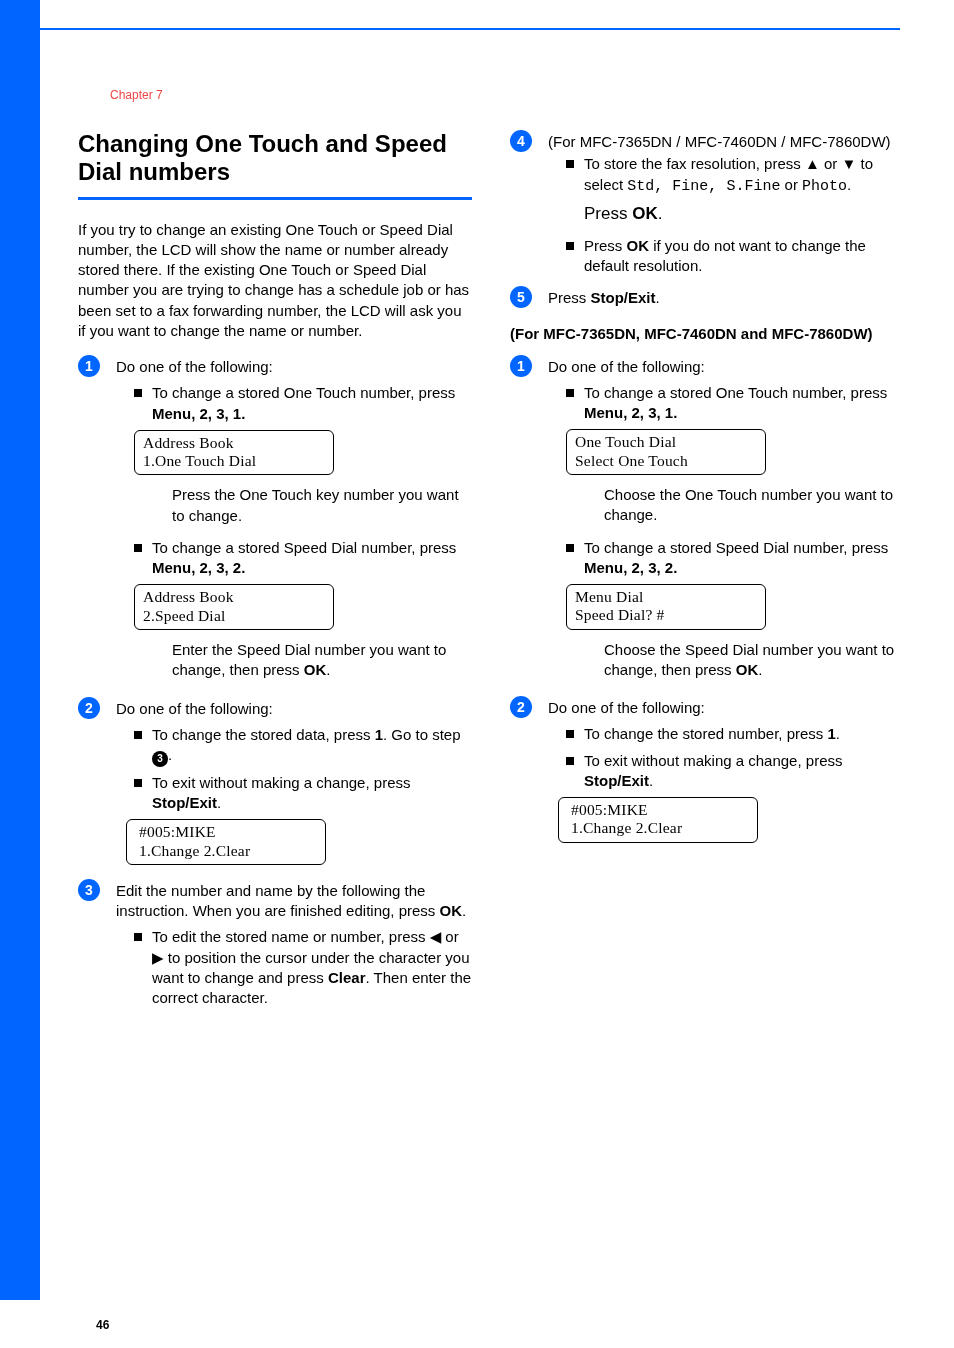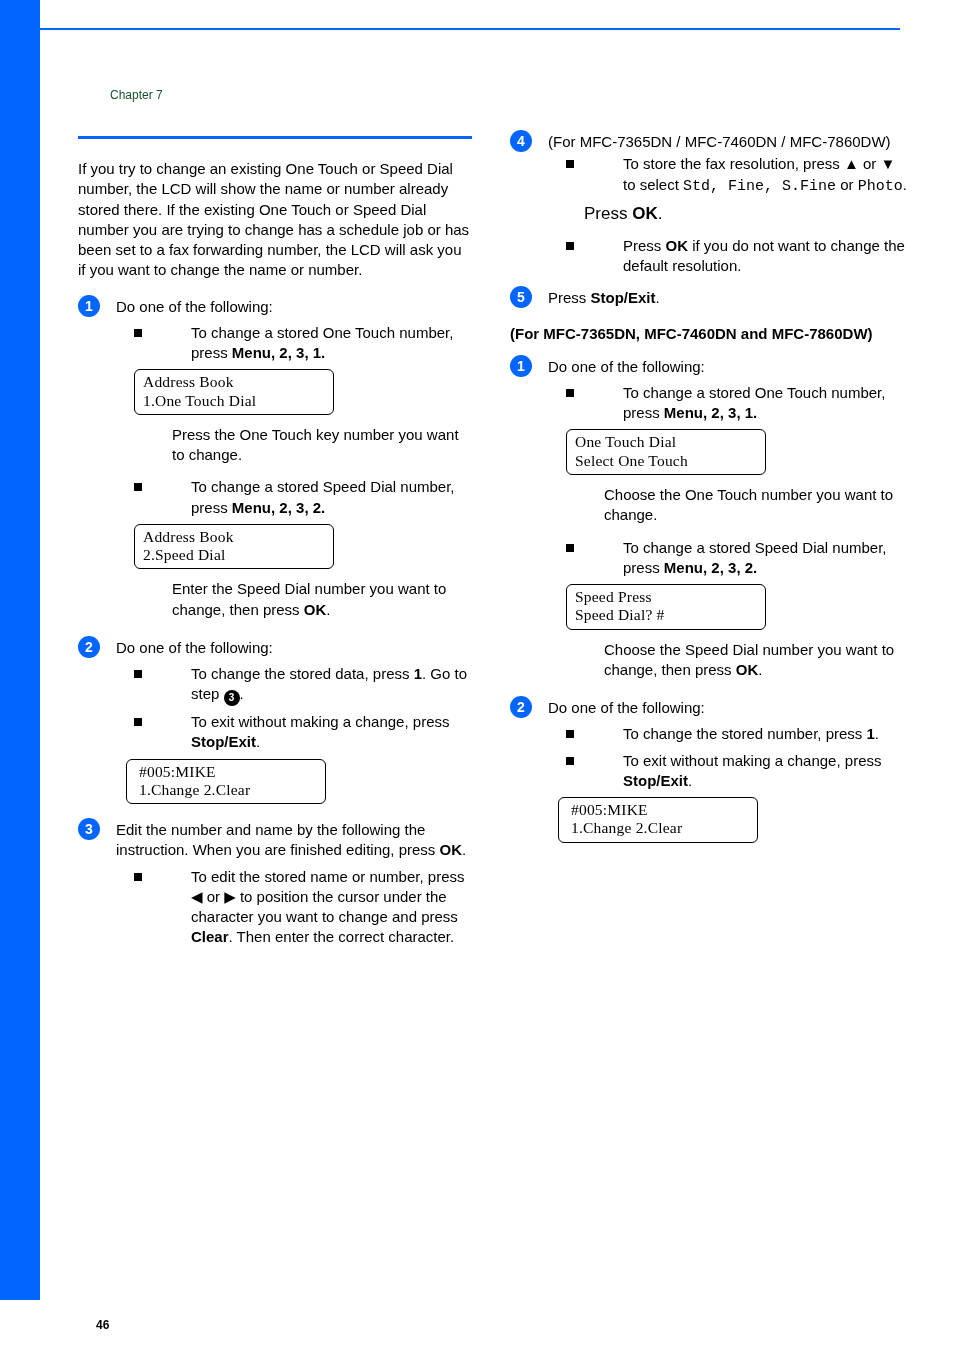--- a/index.html
+++ b/index.html
@@ -1,32 +1,32 @@
 <!DOCTYPE html>
 <html><head>
 <meta charset="utf-8">
 <style>
   * { box-sizing: border-box; margin: 0; padding: 0; }
   html, body { width: 954px; height: 1348px; font-family: Arial, Helvetica, sans-serif; font-size: 15px; color: #000; background: #fff; }
   .page { position: relative; width: 954px; height: 1348px; }
   .blue-band { position: absolute; left: 0; top: 0; width: 40px; height: 1300px; background: #0066ff; }
   .top-rule { position: absolute; left: 40px; top: 28px; height: 2px; width: 860px; background: #0066ff; }
-  .chapter { position: absolute; left: 110px; top: 88px; font-size: 12px; color: #14532d; }
+  .chapter { position: absolute; left: 110px; top: 88px; font-size: 12px; color: #ef4444; }
   .content { position: absolute; left: 78px; top: 130px; width: 830px; display: flex; gap: 38px; }
   .col { width: 394px; }
   .col-right { width: 398px; }
   .h2 { font-size: 24px; font-weight: bold; line-height: 1.18; color: #000; margin-bottom: 10px; }
   .h2-rule { height: 3px; background: #0066ff; margin-top: 6px; margin-bottom: 20px; width: 100%; }
   .para { font-size: 15px; line-height: 1.35; margin-bottom: 14px; }
   .step { display: flex; align-items: flex-start; margin-bottom: 4px; }
   .step-body { flex: 1; padding-top: 2px; }
   .step-body > .para:first-child { margin-bottom: 6px; }
   .badge { width: 22px; height: 22px; border-radius: 50%; background: #0066ff; color: #fff; font-weight: bold; font-size: 14px; display: flex; align-items: center; justify-content: center; margin-right: 16px; flex-shrink: 0; }
   .bullet-list { margin-left: 18px; margin-top: 2px; margin-bottom: 6px; }
-  .bullet { display: flex; align-items: flex-start; margin-bottom: 6px; font-size: 15px; line-height: 1.35; gap: 39px; }
+  .bullet { display: flex; align-items: flex-start; margin-bottom: 6px; font-size: 15px; line-height: 1.35; }
   .bullet .sq { width: 8px; height: 8px; background: #000; margin-top: 6px; margin-right: 10px; flex-shrink: 0; }
   .bullet .bt { flex: 1; }
   .indent-sub { margin-left: 36px; font-size: 17px; line-height: 1.35; margin-bottom: 10px; margin-top: 4px; }
   .lcd { border: 1.4px solid #000; border-radius: 6px; padding: 3px 8px 4px 8px; font-family: Liberation Serif, serif; font-size: 15.5px; line-height: 1.18; width: 200px; margin: 6px 0 10px 18px; letter-spacing: 0.2px; white-space: pre; }
   .lcd.step3 { margin-left: 10px; padding-left: 12px; }
   .sub-under-lcd { margin-left: 56px; font-size: 15px; line-height: 1.35; margin-bottom: 12px; }
   .bold { font-weight: bold; }
   .mono { font-family: "Courier New", monospace; }
   .small-badge { display: inline-flex; width: 16px; height: 16px; border-radius: 50%; background: #000; color: #fff; font-size: 10px; font-weight: bold; align-items: center; justify-content: center; vertical-align: -2px; }
   .sect-head { font-size: 15px; font-weight: bold; line-height: 1.35; margin-top: 10px; margin-bottom: 10px; }
@@ -37,20 +37,21 @@
 <body>
 
 <div class="page">
   <div class="blue-band"></div>
   <div class="top-rule"></div>
   <div class="chapter">Chapter 7</div>
 
   <div class="content">
 
     <div class="col">
+      <div class="h2">Changing One Touch and Speed Dial numbers</div>
       <div class="h2-rule"></div>
 
       <div class="para">If you try to change an existing One Touch or Speed Dial number, the LCD will show the name or number already stored there. If the existing One Touch or Speed Dial number you are trying to change has a schedule job or has been set to a fax forwarding number, the LCD will ask you if you want to change the name or number.</div>
 
       <div class="step">
         <div class="badge">1</div>
         <div class="step-body">
           <div class="para">Do one of the following:</div>
 
           <div class="bullet-list">
@@ -181,21 +182,21 @@
           <div class="sub-under-lcd">Choose the One Touch number you want to change.</div>
 
           <div class="bullet-list">
             <div class="bullet">
               <div class="sq"></div>
               <div class="bt">
                 <span>To change a stored Speed Dial number, press </span><span class="bold">Menu</span><span class="bold">, 2, 3, 2.</span>
               </div>
             </div>
           </div>
-          <div class="lcd"><span>Speed Press</span>
+          <div class="lcd"><span>Menu Dial</span>
 <span>Speed Dial? #</span></div>
           <div class="sub-under-lcd">
             <span>Choose the Speed Dial number you want to change, then press </span><span class="bold">OK</span><span>.</span>
           </div>
         </div>
       </div>
 
       <div class="step">
         <div class="badge">2</div>
         <div class="step-body">

